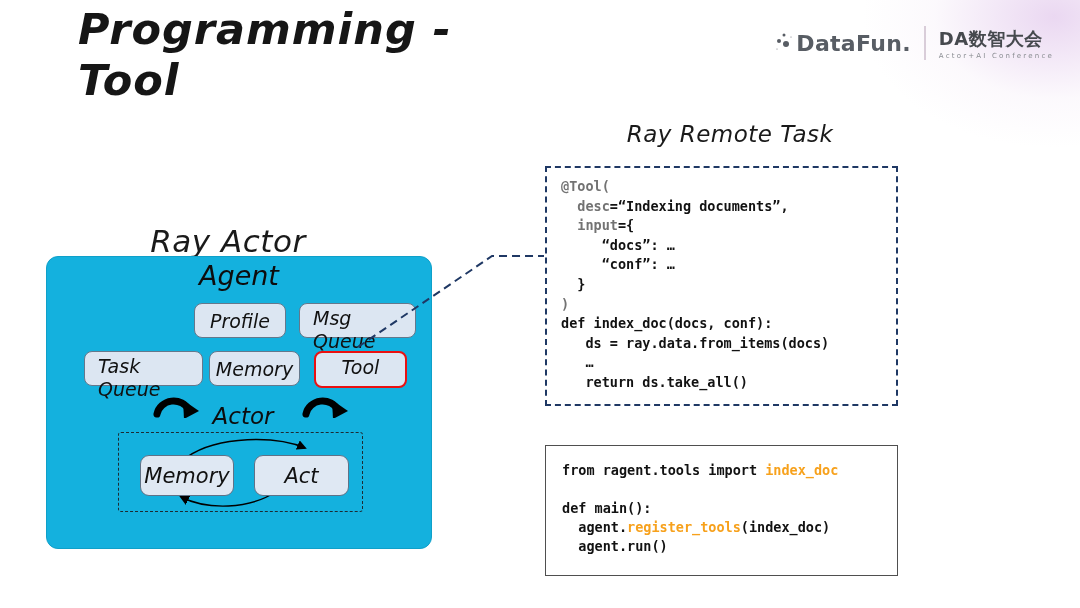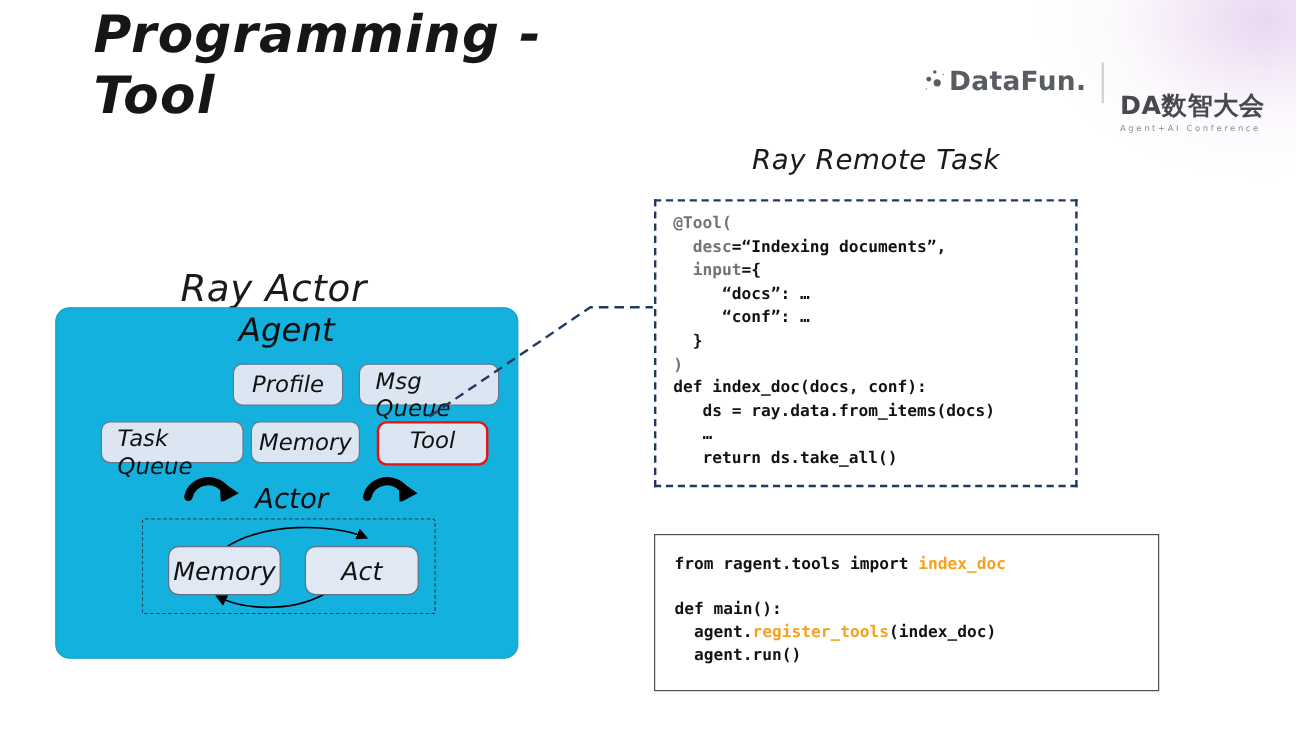--- a/index.html
+++ b/index.html
@@ -11,21 +11,21 @@
   .slide-title{position:absolute;left:78px;top:4px;font-size:43px;line-height:1.18;
     white-space:pre-line;font-weight:600;font-style:italic;letter-spacing:1px;color:#161616;}
   
   .logo-row{position:absolute;top:26px;right:26px;display:flex;align-items:center;gap:13px;}
   .datafun{display:flex;align-items:flex-start;gap:7px;color:#585d64;}
   .df-mark{width:6px;height:6px;border-radius:50%;background:#585d64;margin-top:10px;
     box-shadow:-7px -3px 0 -1px #585d64,-2px -9px 0 -1.5px #585d64,5px -7px 0 -2.5px #585d64,-9px 5px 0 -2.5px #585d64;}
   .df-text{font-size:22px;font-weight:bold;letter-spacing:0.3px;}
   .logo-divider{width:2px;height:34px;background:#d9cdd9;}
   .da{display:flex;flex-direction:column;align-items:flex-start;color:#46494e;}
-  .da-title{font-size:21px;font-weight:800;letter-spacing:0.5px;margin-top:48px;}
+  .da-title{font-size:18px;font-weight:800;letter-spacing:0.5px;}
   .da-sub{font-size:7px;letter-spacing:2.2px;color:#8a8d92;margin-top:1px;}
   
   .ray-actor-label{position:absolute;left:128px;top:223px;width:200px;text-align:center;
     font-size:31px;font-style:italic;}
   .agent-box{position:absolute;left:46px;top:256px;width:384px;height:291px;
     background:#14b1de;border:1px solid #0fa0c9;border-radius:12px;}
   .agent-label{position:absolute;left:0;top:3px;width:100%;text-align:center;
     font-size:27px;font-style:italic;color:#0d0d0d;}
   .mini{position:absolute;background:#dce6f2;border:1.6px solid #64788c;border-radius:8px;
     font-size:19px;font-style:italic;color:#111;}
@@ -52,21 +52,21 @@
   .cycle-svg{position:absolute;left:0;top:0;width:243px;height:78px;}
   .overlay-svg{position:absolute;left:0;top:0;width:1080px;height:608px;pointer-events:none;}
   
   .remote-task-label{position:absolute;left:600px;top:121px;width:260px;text-align:center;
     font-size:23px;font-style:italic;}
   .code-box{position:absolute;background:#fff;
     font-family:"DejaVu Sans Mono","Liberation Mono",monospace;font-weight:bold;font-size:13.5px;color:#121212;}
   .tool-def-box{left:545px;top:166px;width:353px;height:240px;border:2px dashed #1f3864;
     padding:9px 0 0 14px;box-sizing:border-box;}
   .tool-def-box .code-line{line-height:19.6px;white-space:pre;}
-  .main-code-box{left:545px;top:445px;width:421px;height:131px;border:1.3px solid #4f4f4f;
+  .main-code-box{left:545px;top:445px;width:353px;height:131px;border:1.3px solid #4f4f4f;
     padding:15px 0 0 16px;box-sizing:border-box;}
   .main-code-box .code-line{line-height:19px;white-space:pre;}
   .seg-b{color:#737373;}
   .seg-o{color:#f7a11c;}
 </style>
 </head>
 <body>
 
 <div class="slide">
 
@@ -76,21 +76,21 @@
 Tool</div>
 
   <div class="logo-row">
     <div class="datafun">
       <span class="df-mark"></span>
       <span class="df-text">DataFun.</span>
     </div>
     <div class="logo-divider"></div>
     <div class="da">
       <span class="da-title">DA数智大会</span>
-      <span class="da-sub">Agent+AI Conference</span>
+      <span class="da-sub">Actor+AI Conference</span>
     </div>
   </div>
 
   <div class="ray-actor-label hand">Ray Actor</div>
 
   <div class="agent-box">
     <div class="agent-label">Agent</div>
 
     <div class="mini b-profile">
       <div class="ctr">Profile</div>

